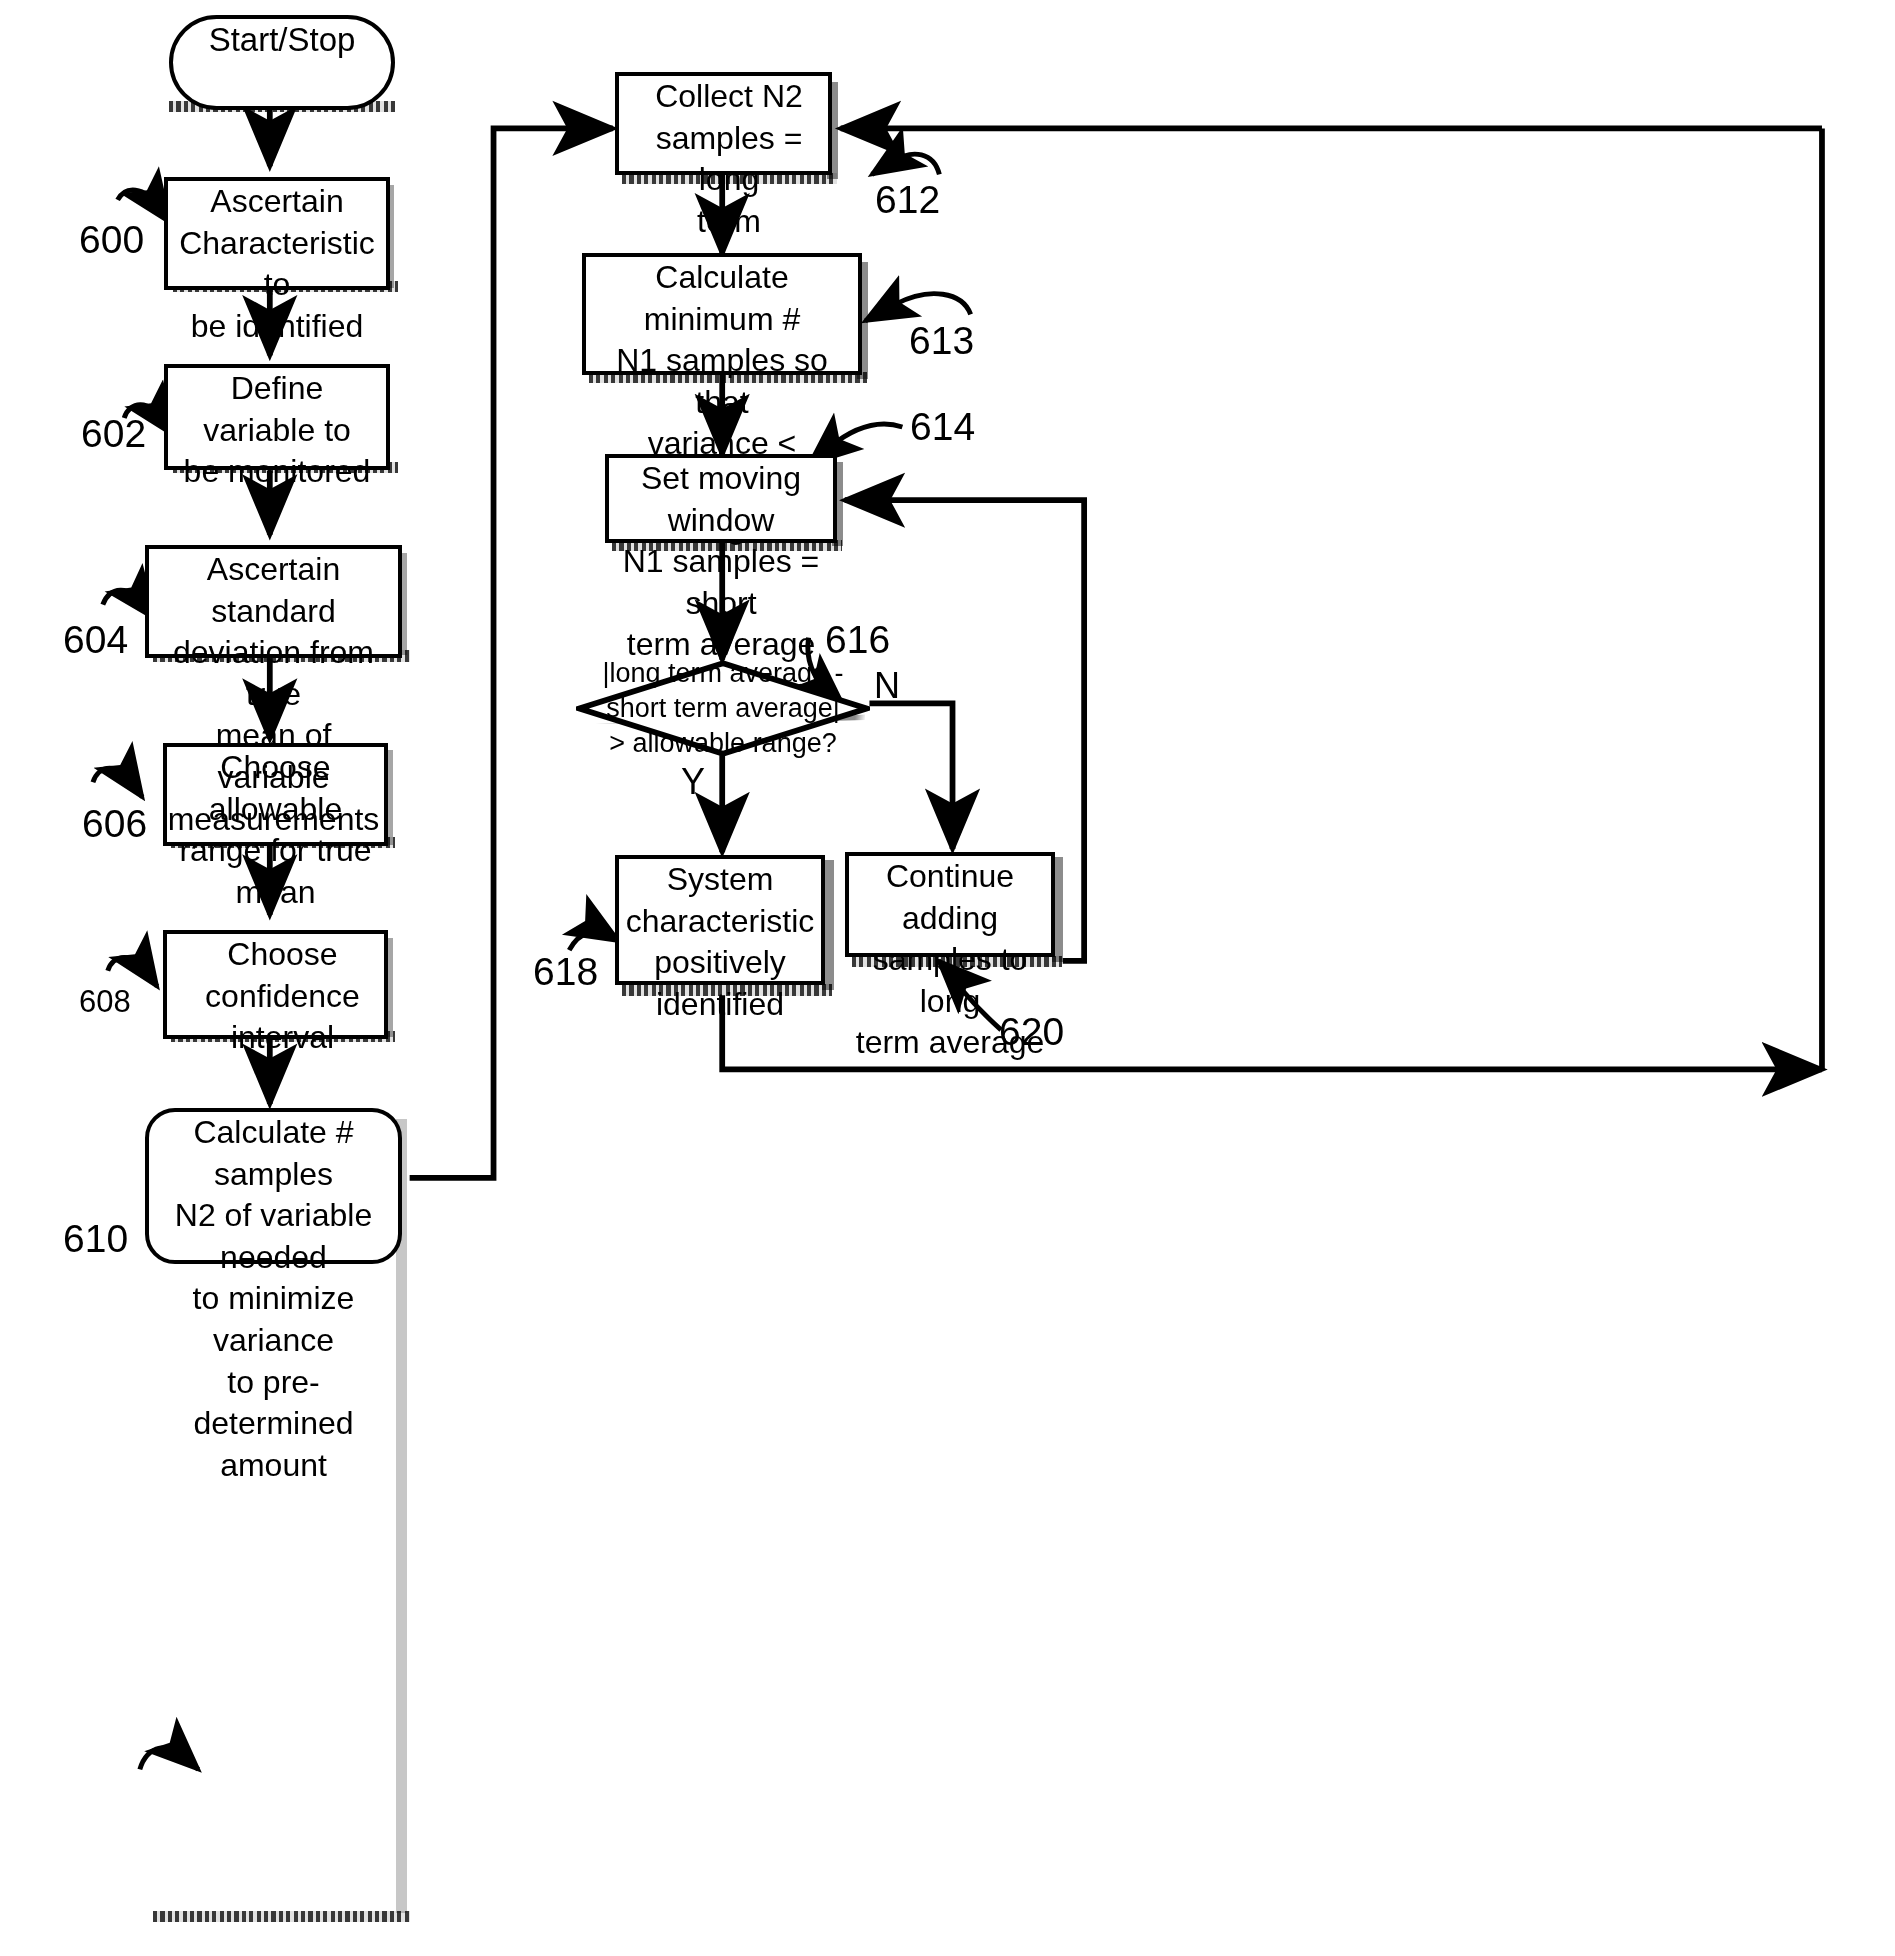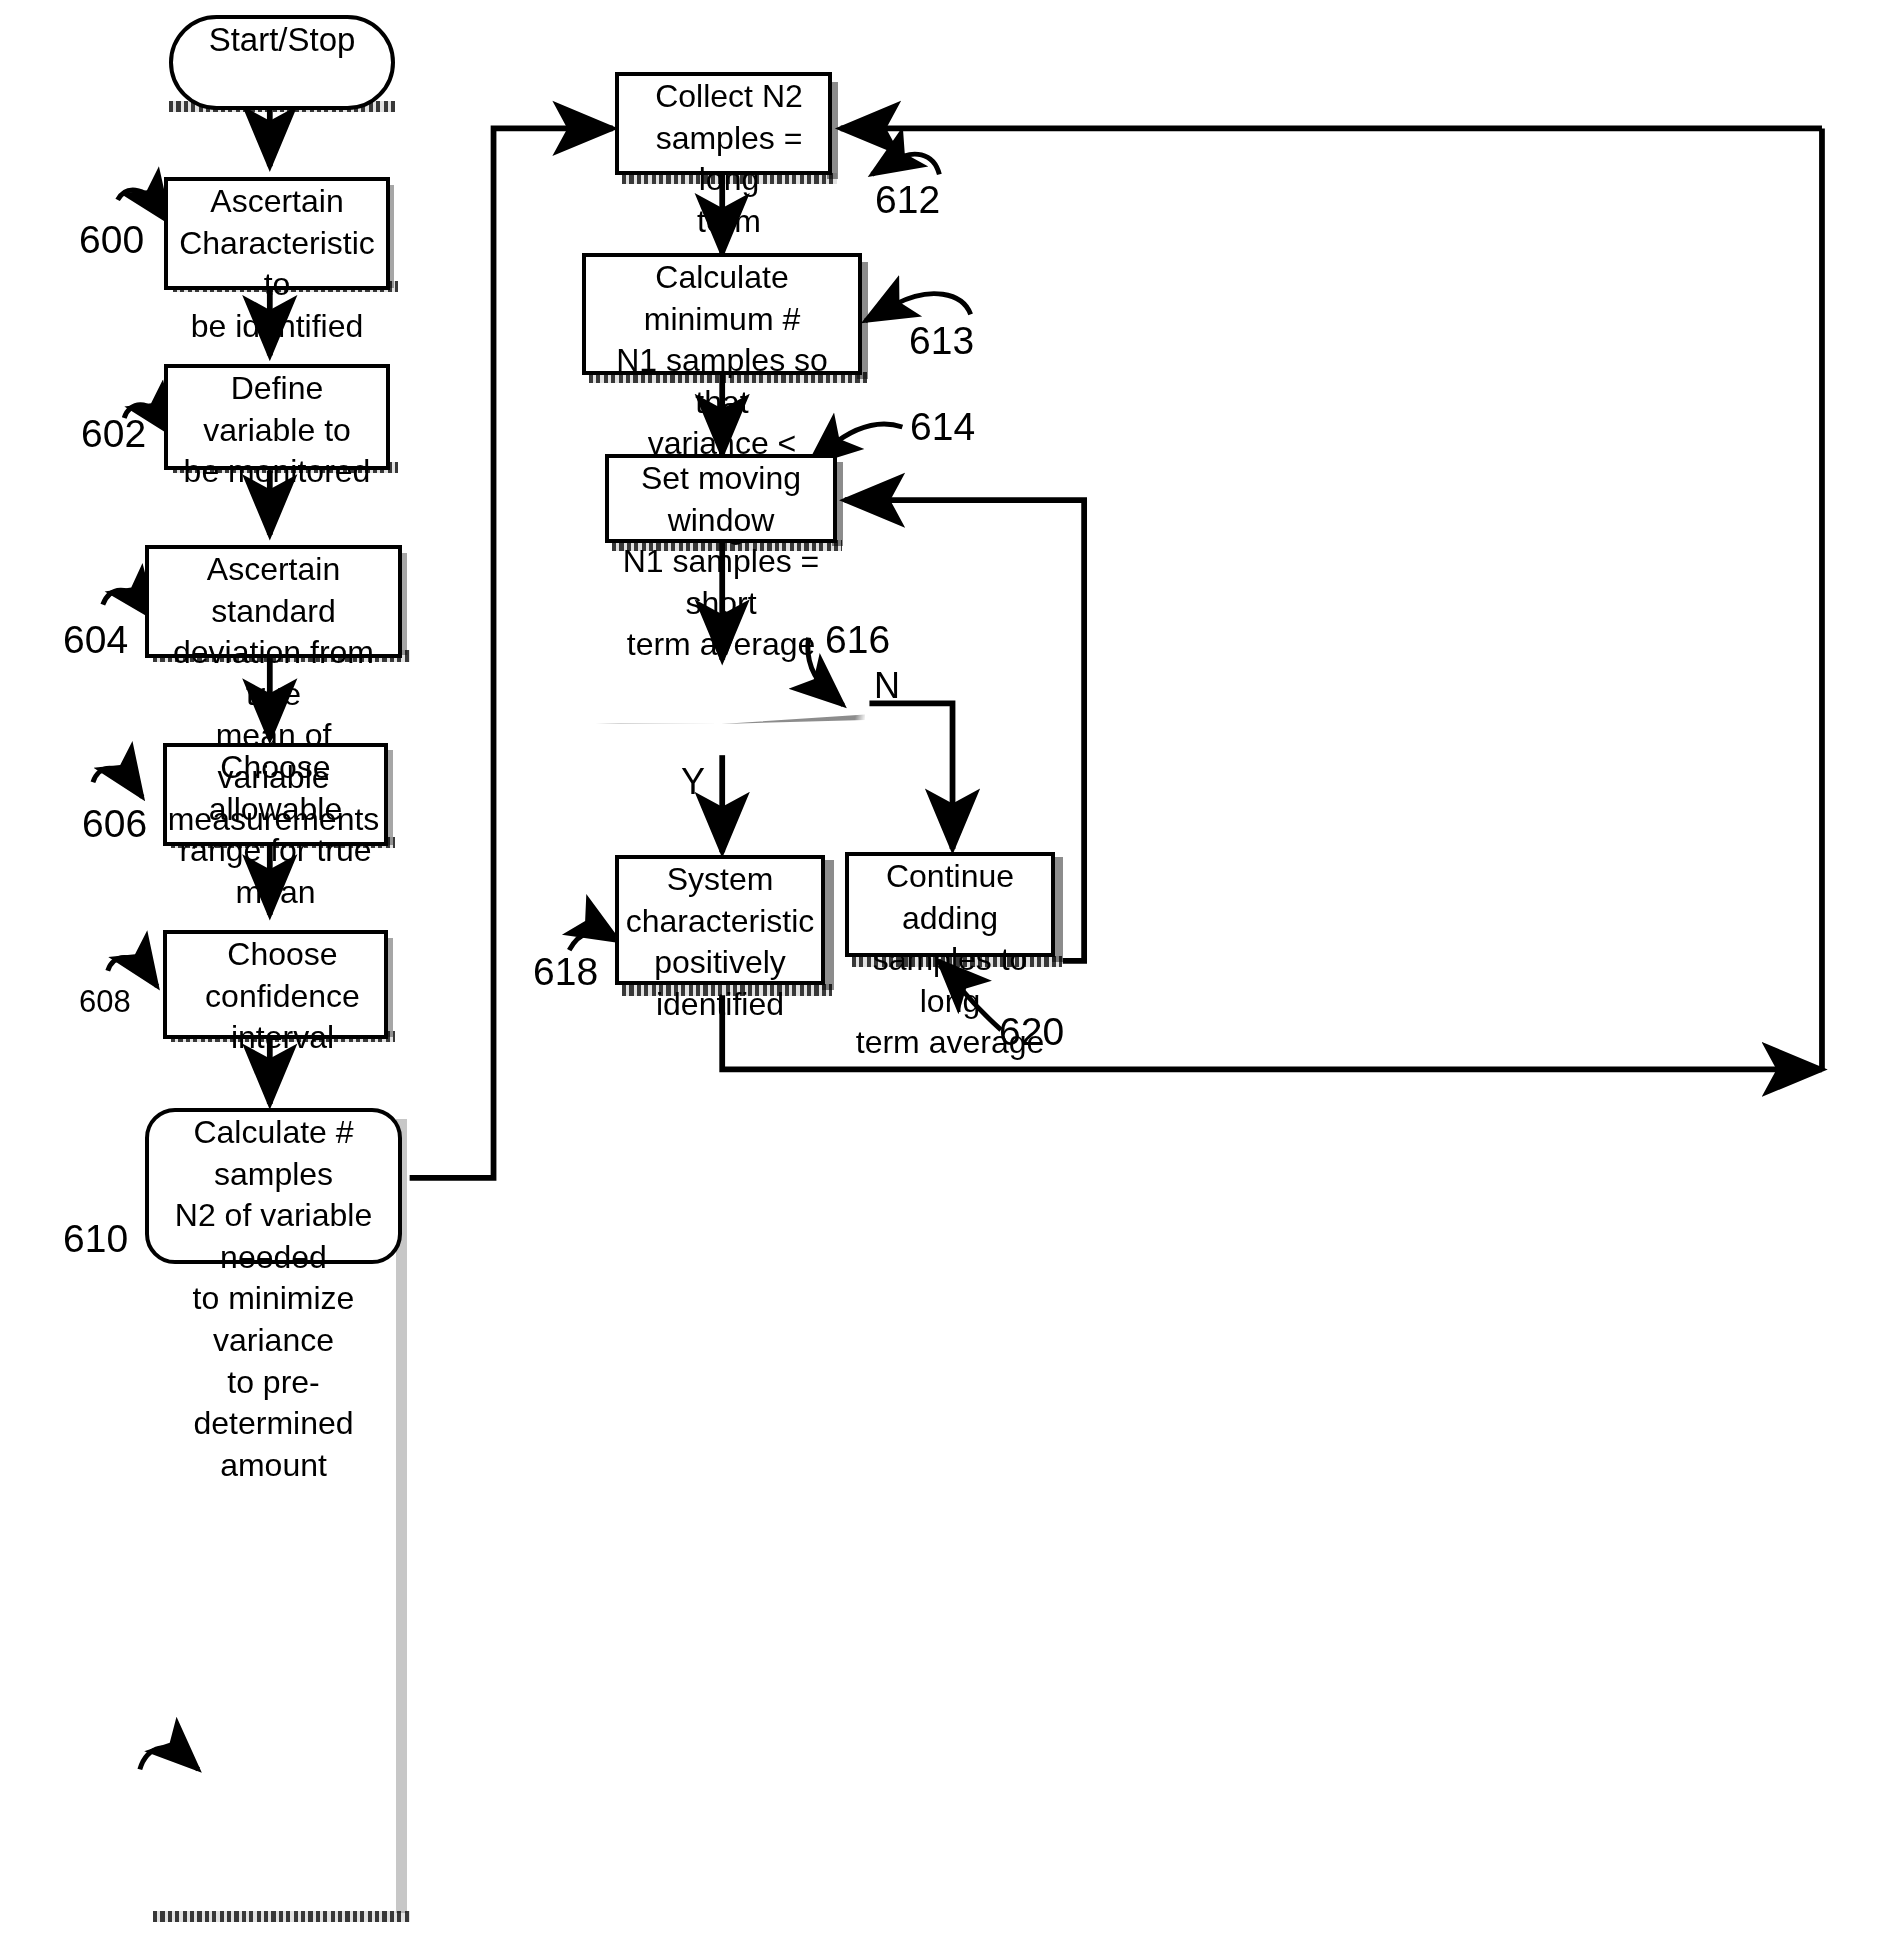--- a/index.html
+++ b/index.html
@@ -220,20 +220,28 @@
 variance &lt; allowable
 range</span>
   </div>
 
   <div class="node" style="left:605px; top:454px; width:232px; height:89px; font-size:32px;">
     <span class="txt">Set moving window
 N1 samples = short
 term average</span>
   </div>
 
+  <div class="decision" style="left:576px; top:660px; width:294px; height:97px;">
+    <svg viewBox="0 0 358 118" width="294" height="97">
+      <polygon points="179,4 354,59 179,114 4,59" fill="#ffffff" stroke="#000000" stroke-width="7"></polygon>
+    </svg>
+    <span class="dlabel" style="font-size:27px;">|long term average -
+short term average|
+&gt; allowable range?</span>
+  </div>
   <div class="shadow" style="left:589px; top:714px; width:276px; height:10px; opacity:.45;
               transform: rotate(0deg);
               background: linear-gradient(100deg, rgba(0,0,0,0) 0%, rgba(0,0,0,0) 3%, #000 12%, #000 96%, rgba(0,0,0,0) 100%);
               clip-path: polygon(0% 96%, 48% 100%, 100% 6%, 100% 60%, 48% 100%, 0% 100%);"></div>
 
   <div class="node" style="left:615px; top:855px; width:210px; height:130px; font-size:32px;">
     <span class="txt">System
 characteristic
 positively
 identified</span>

